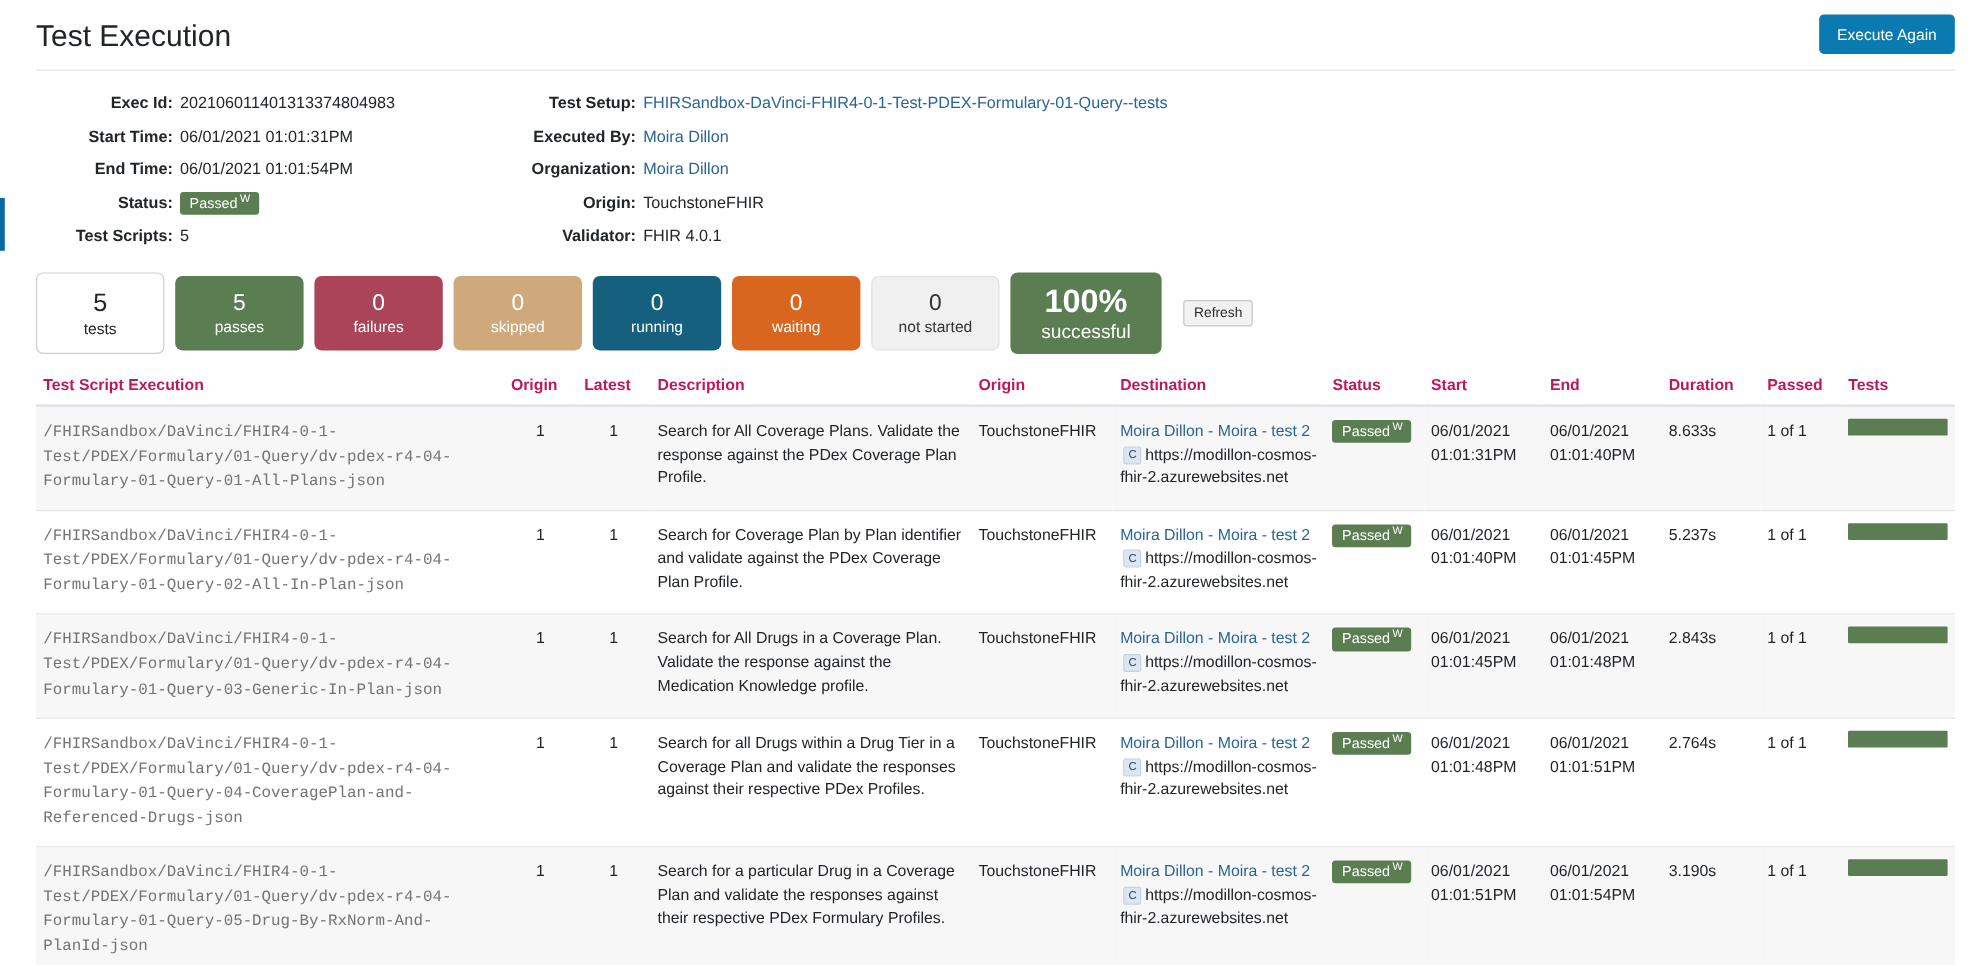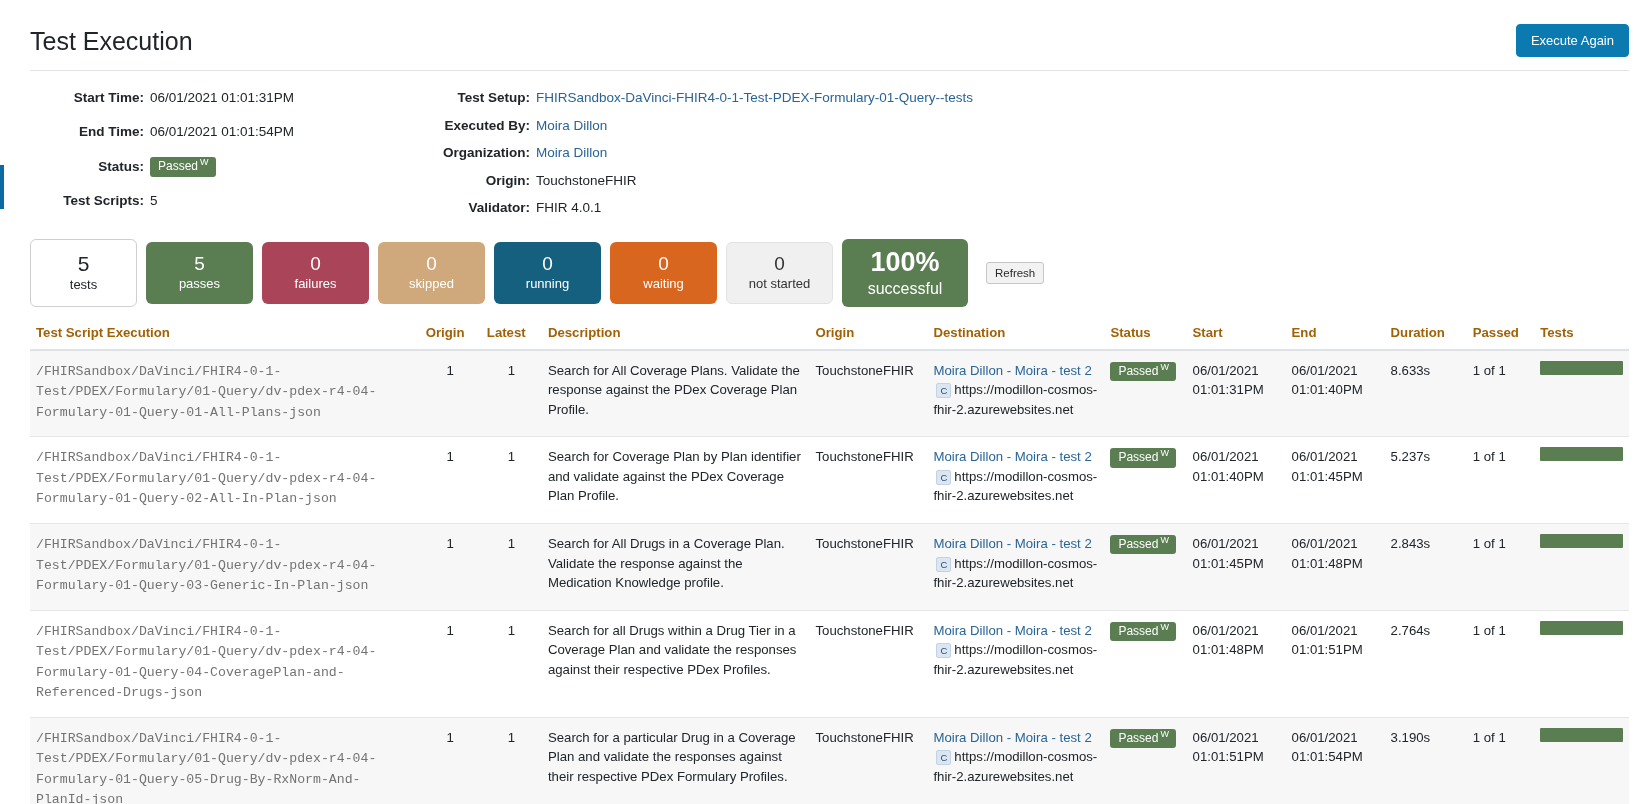--- a/index.html
+++ b/index.html
@@ -17,22 +17,22 @@
     width: 4px; height: 44px; background: #0b6aa2;
   }
 
   #page {
     position: absolute; left: 14px; top: 0; right: 0; bottom: 0;
     background: #fff;
   }
 
   
   .page-head {
-    display: flex; align-items: center; justify-content: space-between;
-    padding: 24px 16px 0 16px;
+    display: flex; align-items: flex-end; justify-content: space-between;
+    padding: 12px 16px 0 16px;
   }
   .page-title { font-size: 25px; font-weight: 400; color: #212529; line-height: 1.2; margin: 0; }
   .btn-primary {
     background: #0b7ab0; color: #fff; border: 1px solid #0b7ab0;
     border-radius: 4px; font-size: 13px; padding: 8px 14px;
     cursor: pointer; font-family: inherit; white-space: nowrap;
   }
   .head-rule { border-top: 1px solid #e3e3e3; margin: 13px 16px 0 16px; }
 
   
@@ -89,21 +89,21 @@
     background: #f2f2f2; color: #2b2b2b; border: 1px solid #c6c6c6;
     border-radius: 3px; font-size: 11.5px; padding: 4px 8px; cursor: pointer;
     font-family: inherit; margin-left: 9px; align-self: center;
   }
 
   
   .tbl-wrap { padding: 18px 16px 0 16px; }
   table.exec { width: 100%; border-collapse: collapse; font-size: 13.2px; }
   table.exec thead th {
     text-align: left; font-weight: bold; font-size: 13.2px;
-    padding: 0 6px 9px 6px; border-bottom: 2px solid #dee2e6; color: #a16207;
+    padding: 0 6px 9px 6px; border-bottom: 2px solid #dee2e6; color: #be185d;
     vertical-align: bottom; white-space: nowrap;
   }
   table.exec tbody td {
     padding: 10px 6px 14px 6px; border-bottom: 1px solid #e6e6e6;
     vertical-align: top; line-height: 1.48;
   }
   table.exec tbody tr:nth-child(odd) { background: #f7f7f7; }
   table.exec tbody tr:nth-child(even) { background: #ffffff; }
   .col-script { width: 370px; }
   .col-version, .col-latest { width: 58px; text-align: center; }
@@ -132,20 +132,24 @@
 
   <div class="page-head">
     <h1 class="page-title">Test Execution</h1>
     <button class="btn-primary">Execute Again</button>
   </div>
   <div class="head-rule"></div>
 
   <div class="details">
     <div class="detail-col left" id="detail-left">
         <div class="detail-row">
+          <div class="detail-label">Exec Id:</div>
+          <div class="detail-value">202106011401313374804983</div>
+        </div>
+        <div class="detail-row">
           <div class="detail-label">Start Time:</div>
           <div class="detail-value">06/01/2021 01:01:31PM</div>
         </div>
         <div class="detail-row">
           <div class="detail-label">End Time:</div>
           <div class="detail-value">06/01/2021 01:01:54PM</div>
         </div>
         <div class="detail-row">
           <div class="detail-label">Status:</div>
           <div class="detail-value"><span class="badge-passed"><span>Passed</span><sup>W</sup></span></div>

